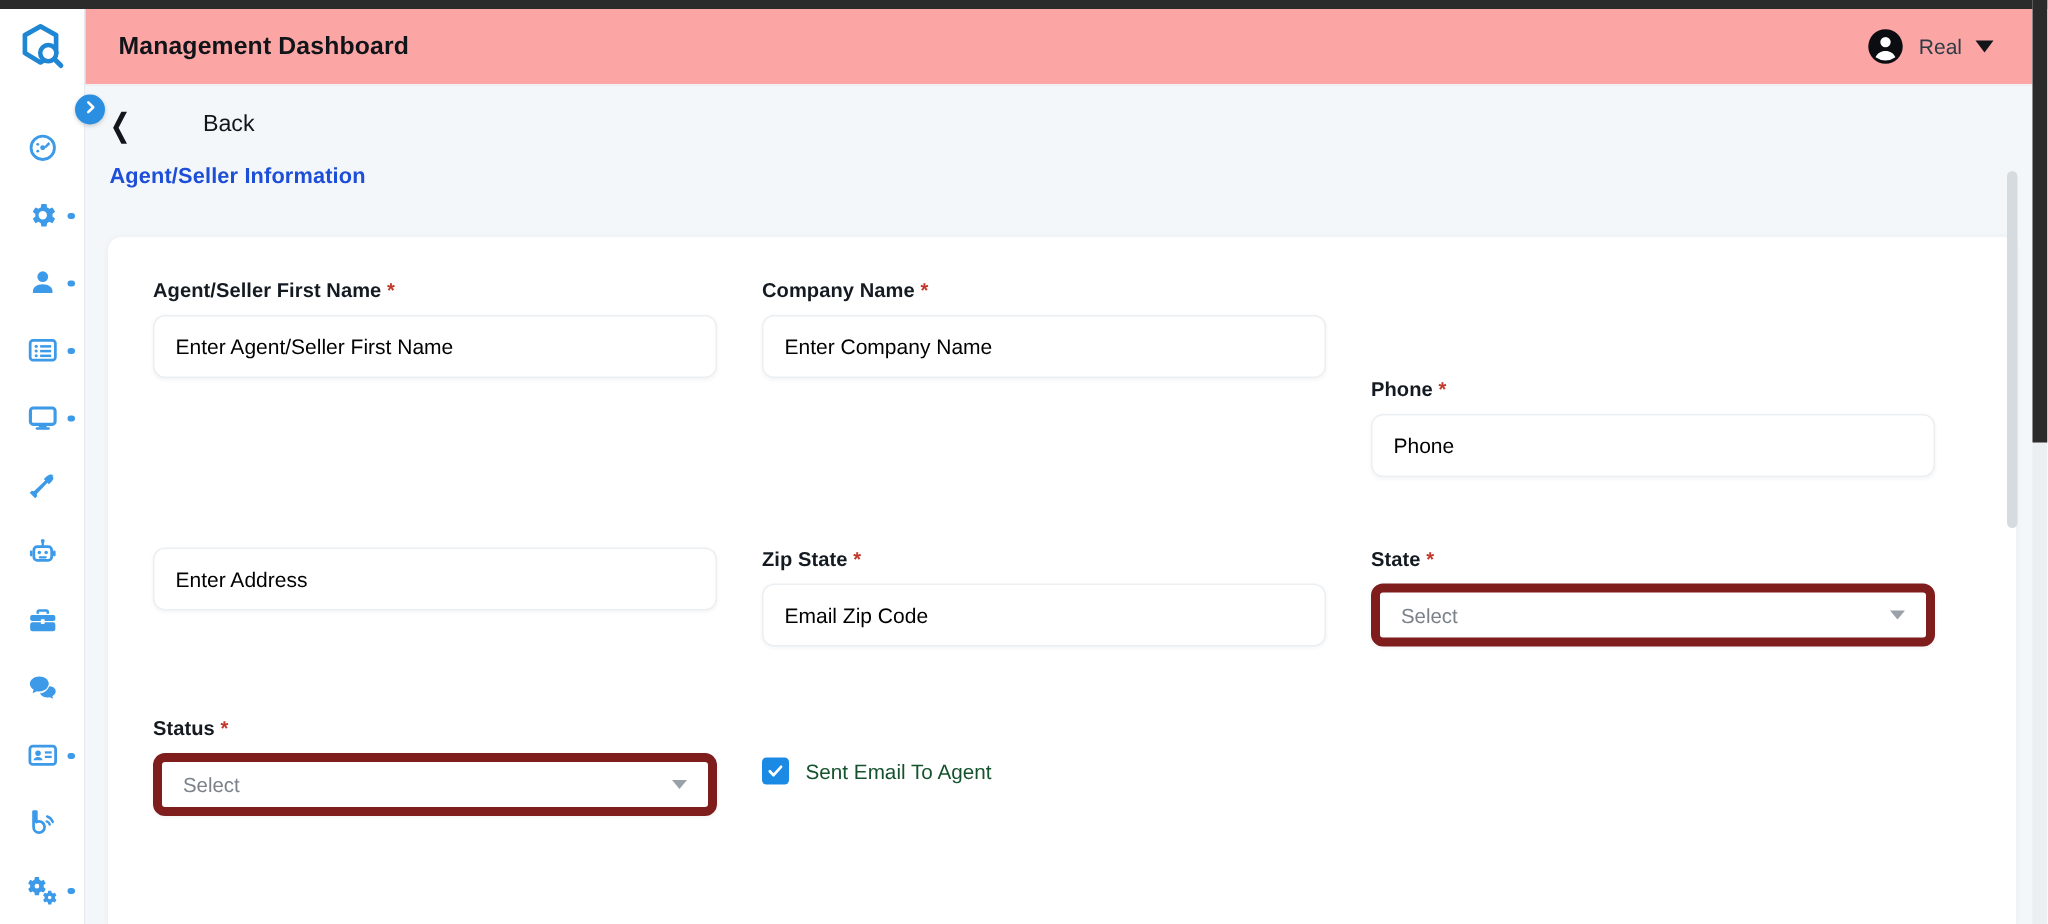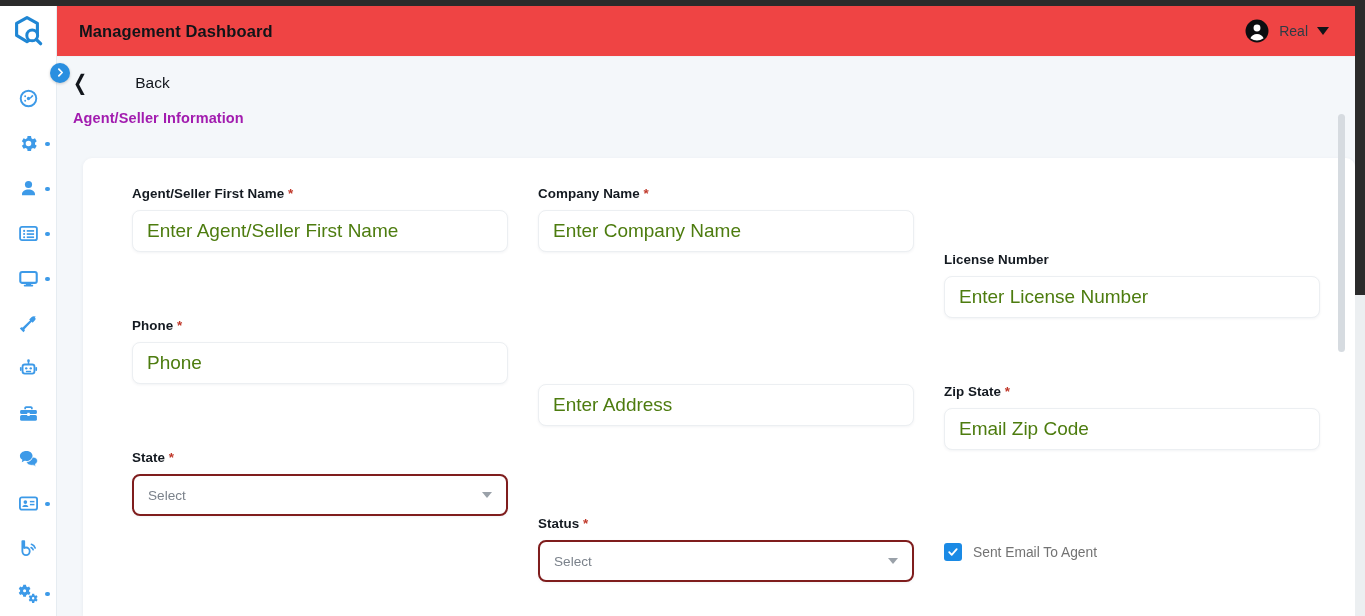--- a/index.html
+++ b/index.html
@@ -44,21 +44,21 @@
   .side-toggle {
     position: absolute; left: 50px; top: 63px;
     width: 20px; height: 20px; border-radius: 50%;
     background: #2a8fe0; display: flex; align-items: center; justify-content: center;
     z-index: 30; box-shadow: 0 1px 3px rgba(0,0,0,.2);
   }
 
   
   .header {
     position: absolute; left: 57px; top: 6px; width: 1298px; height: 51px;
-    background: #ef4444; display: flex; align-items: center;
+    background: #fca5a5; display: flex; align-items: center;
     justify-content: space-between; padding: 0 18px 0 22px;
     border-bottom: 1px solid #eef2f6;
   }
   .header-title { font-size: 16.5px; font-weight: bold; color: #111418; letter-spacing: .1px; }
   .header-right { display: flex; align-items: center; gap: 9px; padding-right: 8px; }
   .avatar-icon { display: flex; align-items: center; }
   .user-name { font-size: 14px; color: #2f3b45; }
   .caret-down {
     width: 0; height: 0; border-left: 6.5px solid transparent;
     border-right: 6.5px solid transparent; border-top: 8px solid #111418;
@@ -74,70 +74,69 @@
     display: flex; align-items: center; gap: 8px;
     padding: 17px 0 0 16px;
   }
   .back-chevron {
     font-size: 17px; color: #12161c; line-height: 1; font-weight: 400;
     transform: scaleY(1.25);
   }
   .back-label { font-size: 15.5px; color: #12161c; margin-left: 40px; }
 
   .section-title {
-    font-size: 14.5px; font-weight: bold; color: #a21caf;
+    font-size: 14.5px; font-weight: bold; color: #1d4ed8;
     padding: 18px 0 0 16px; letter-spacing: .1px;
   }
 
   .card {
     position: absolute; left: 15px; top: 101px;
     width: 1272px; height: 458px;
     background: #ffffff; border-radius: 9px 9px 0 0;
     box-shadow: 0 1px 4px rgba(16,40,70,.06);
-    padding: 28px 42px 0 49px;
-    margin-left: 11px;
+    padding: 28px 42px 0 30px;
   }
 
   .grid {
     display: grid; grid-template-columns: 376px 376px 376px;
     column-gap: 30px; row-gap: 0;
   }
   .field { margin-bottom: 0; }
   .field-label {
     font-size: 13.4px; font-weight: bold; color: #141a21;
     margin-bottom: 9px; letter-spacing: .05px;
   }
   .req { color: #c0392b; font-weight: bold; }
 
   .input {
     width: 100%; height: 42px; border: 1px solid #eceff2;
     border-radius: 8px; background: #ffffff;
     box-shadow: 0 1px 3px rgba(20,40,70,.055);
     display: flex; align-items: center; padding: 0 14px;
-    font-size: 19px; color: #4d7c0f;
+    font-size: 14px; color: #000000;
   }
   .select {
-    width: 100%; height: 42px; border: 2px solid #7f1d1d;
+    width: 100%; height: 42px; border: 6px solid #7f1d1d;
     border-radius: 8px; background: #ffffff;
     box-shadow: 0 1px 3px rgba(20,40,70,.055);
     display: flex; align-items: center; justify-content: space-between;
     padding: 0 14px; font-size: 13.6px; color: #7b828b;
   }
   .sel-caret {
     width: 0; height: 0; border-left: 5.5px solid transparent;
     border-right: 5.5px solid transparent; border-top: 6px solid #9aa1a9;
   }
   .row-gap { height: 47px; }
 
   .cb-row { display: flex; align-items: center; gap: 11px; padding-top: 27px; }
   .checkbox {
     width: 18px; height: 18px; border-radius: 3px; background: #1a8ae5;
     display: flex; align-items: center; justify-content: center;
   }
-  .cb-label { font-size: 13.8px; color: #737373; }
+  .cb-label { font-size: 13.8px; color: #14532d; }
 
   
   .vscroll-track {
     position: absolute; right: 0; top: 0; width: 10px; height: 616px;
     background: #eceff1;
   }
   .vscroll-thumb {
     position: absolute; right: 0; top: 0; width: 10px; height: 295px;
     background: #2b2b2b;
   }
@@ -351,24 +350,20 @@
             <span class="req">*</span>
           </div>
           <div class="input">Enter Company Name</div>
         </div>
 
         <div class="row-gap"></div>
         <div class="row-gap"></div>
         <div class="row-gap"></div>
 
         <div class="field">
-          <div class="field-label">License Number</div>
-          <div class="input">Enter License Number</div>
-        </div>
-        <div class="field">
           <div class="field-label">
             <span>Phone</span>
             <span class="req">*</span>
           </div>
           <div class="input">Phone</div>
         </div>
 
         <div class="row-gap"></div>
         <div class="row-gap"></div>
         <div class="row-gap"></div>

